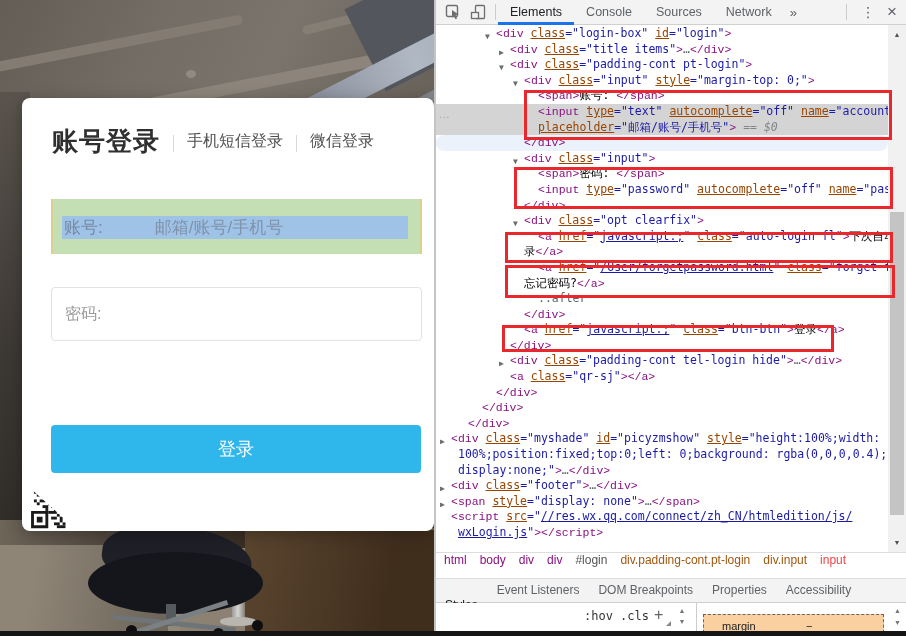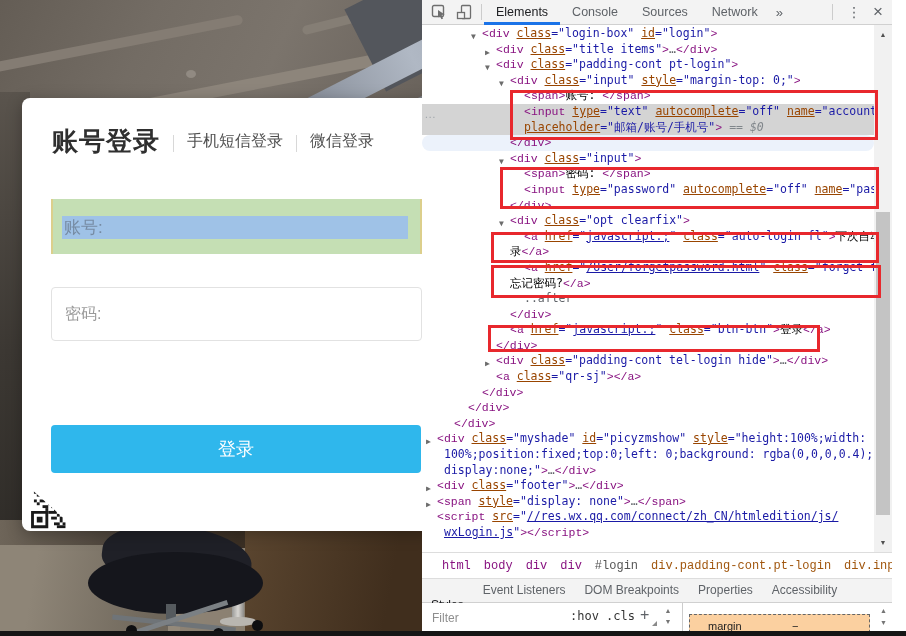--- a/index.html
+++ b/index.html
@@ -59,21 +59,21 @@
   .cbx{position:absolute;left:0;top:0;width:16px;height:16px;border:1px solid #b8b8b8;border-radius:2px;background:#fff;}
   .auto-label{position:absolute;left:23px;top:1px;font-size:14px;color:#3d3d3d;}
   .forget{position:absolute;right:1px;top:2px;font-size:13px;color:#9a9a9a;text-decoration:none;cursor:pointer;}
   .login-btn{position:absolute;left:29px;top:327px;width:370px;height:48px;background:#2fb7ec;
     border-radius:4px;color:#fff;font-size:18px;text-align:center;line-height:48px;cursor:pointer;text-decoration:none;display:block;}
   .qr-corner{position:absolute;left:8px;top:390px;width:48px;height:43px;
     clip-path:polygon(0 0,100% 100%,0 100%);}
 
   
   .dt-divider{position:absolute;left:434px;top:0;width:2px;height:636px;background:#c4c4c4;z-index:3;}
-  .devtools{position:absolute;left:422px;top:0;width:470px;height:636px;background:#fff;z-index:3;}
+  .devtools{position:absolute;left:436px;top:0;width:470px;height:636px;background:#fff;z-index:3;}
   .dt-toolbar{position:absolute;top:0;left:0;right:0;height:25px;background:#f3f3f3;
     border-bottom:1px solid #d0d0d0;box-sizing:border-box;display:flex;align-items:center;}
   .tb-icon{width:16px;height:16px;margin-left:9px;flex:none;}
   .tb-sep{width:1px;height:16px;background:#ccc;margin:0 2px 0 9px;flex:none;}
   .dt-tab{font-size:12.5px;color:#5f6368;padding:0 12px;height:25px;line-height:24px;position:relative;cursor:pointer;flex:none;}
   .dt-tab.sel{color:#202124;}
   .dt-tab.sel::after{content:"";position:absolute;left:0;right:0;bottom:0;height:3px;background:#1a73e8;}
   .tb-more{font-size:13px;color:#5f6368;padding:0 6px;cursor:pointer;}
   .tb-right{margin-left:auto;display:flex;align-items:center;}
   .tb-vsep{width:1px;height:16px;background:#ccc;margin-right:6px;}
@@ -90,22 +90,22 @@
   .s-p{color:#881280;font-family:Liberation Mono, monospace;} .s-a{color:#994500;text-decoration:underline;} .s-v{color:#1a1aa6;}
   .s-l{color:#1a1aa6;text-decoration:underline;} .s-t{color:#000;}
   .s-g{color:#5f6368;} .s-d{color:#80868b;font-style:italic;}
   .gutter-dots{position:absolute;left:3px;top:84px;font-size:10px;color:#9aa0a6;letter-spacing:1px;z-index:2;}
   .redbox{position:absolute;border:3px solid #e8282d;box-sizing:border-box;z-index:5;}
   .el-scroll{position:absolute;right:0;top:0;width:18px;height:527px;background:#f1f1f1;z-index:4;}
   .sc-arrow{position:absolute;left:0;width:18px;text-align:center;font-size:7px;color:#505050;}
   .el-thumb{position:absolute;left:2px;width:14px;top:187px;height:303px;background:#c4c4c4;cursor:pointer;}
 
   .dt-crumbs{position:absolute;top:552px;left:0;right:0;height:26px;background:#fff;
-    border-top:1px solid #ddd;box-sizing:border-box;display:flex;align-items:center;padding-left:20px;
-    font-size:12px;overflow:hidden;font-family:Liberation Mono, monospace;}
+    border-top:1px solid #ddd;box-sizing:border-box;display:flex;align-items:flex-start;padding-left:8px;
+    font-size:12px;overflow:hidden;}
   .crumb{margin-right:13px;cursor:pointer;flex:none;}
   .c-tag{color:#881280;} .c-id{color:#555;} .c-cls{color:#a1570f;} .c-sel{color:#ef4444;}
 
   .dt-styletabs{position:absolute;top:578px;left:0;right:0;height:25px;background:#f3f3f3;
     border-top:1px solid #ddd;border-bottom:1px solid #d0d0d0;box-sizing:border-box;
     display:flex;align-items:center;padding-left:9px;font-size:12px;color:#5f6368;}
   .st-tab{margin-right:19px;position:relative;height:23px;line-height:22px;cursor:pointer;flex:none;}
   .st-tab.sel{color:#202124;margin-top:30px;}
   .st-tab.sel::after{content:"";position:absolute;left:-4px;right:-4px;bottom:0;height:3px;background:#1a73e8;}
 
@@ -168,20 +168,21 @@
         <span class="big-title">账号登录</span>
         <span class="tab-sep"></span>
         <a class="login-tab">手机短信登录</a>
         <span class="tab-sep"></span>
         <a class="login-tab">微信登录</a>
       </div>
 
       <div class="acct-row">
         <div class="acct-inner">
           <span class="acct-label">账号:</span>
+          <span class="acct-ph">邮箱/账号/手机号</span>
         </div>
       </div>
 
       <div class="pass-box">
         <span class="pass-label">密码:</span>
       </div>
 
 
       <a class="login-btn">登录</a>
 
@@ -271,21 +272,20 @@
 
     <div class="dt-styletabs" id="styletabs">
         <span class="st-tab sel">Styles</span>
         <span class="st-tab">Event Listeners</span>
         <span class="st-tab">DOM Breakpoints</span>
         <span class="st-tab">Properties</span>
         <span class="st-tab">Accessibility</span>
       </div>
 
     <div class="dt-filter">
-      <input class="filter-input" placeholder="Filter" style="">
       <span class="ftr-btn b-hov">:hov</span>
       <span class="ftr-btn b-cls">.cls</span>
       <span class="ftr-btn b-plus">+</span>
       <span class="plus-tri"></span>
       <div class="ftr-arrows">
         <div>▲</div>
         <div>▼</div>
       </div>
       <div class="ftr-div"></div>
       <div class="boxmodel">

